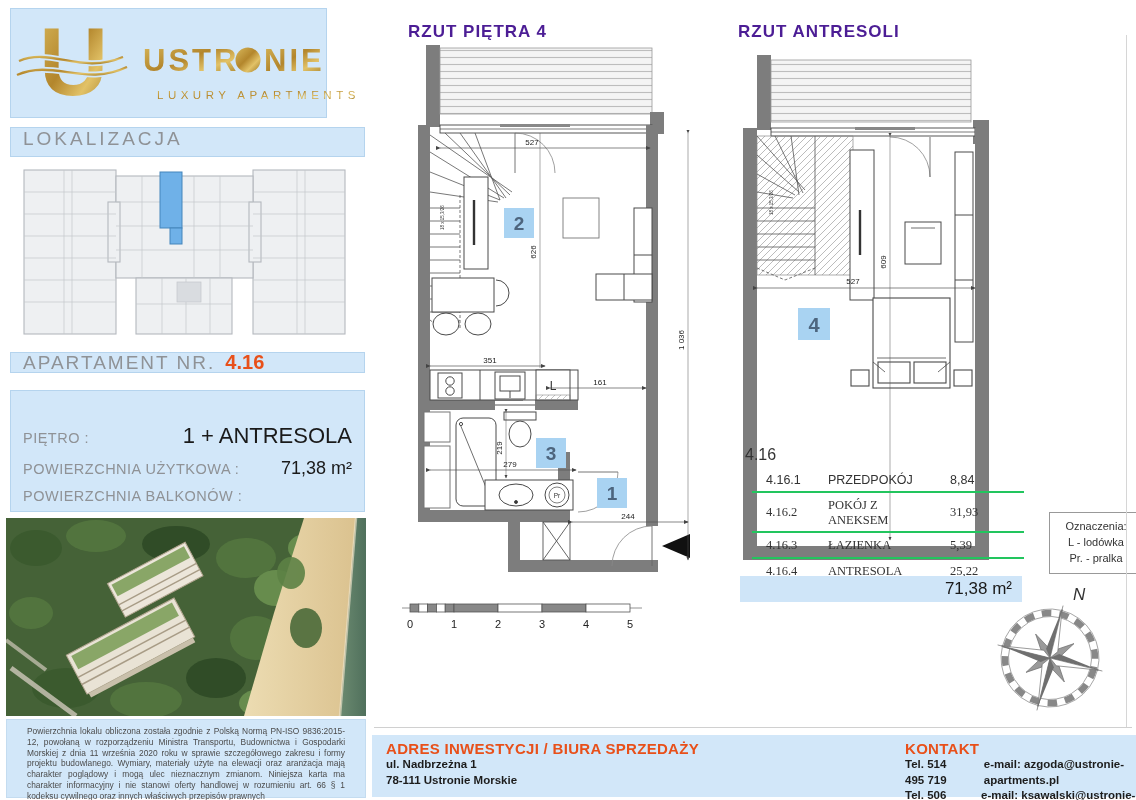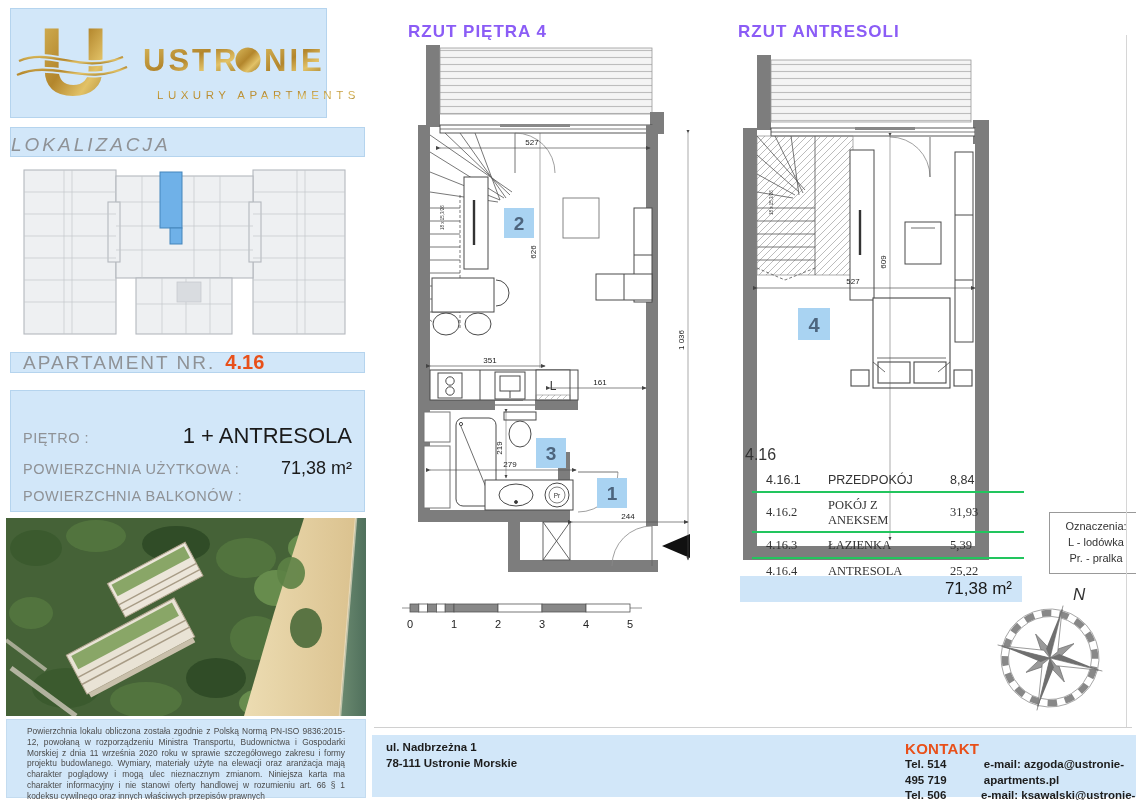--- a/index.html
+++ b/index.html
@@ -1,20 +1,20 @@
 <!DOCTYPE html>
 <html><head>
 <meta charset="utf-8">
 <style>
   html,body{margin:0;padding:0;background:#fff;width:1136px;height:800px;
     font-family:"Liberation Sans", sans-serif; position:relative; overflow:hidden;}
   .abs{position:absolute;}
   .panel{background:#d2e7f9;border:1px solid #b5d4ee;box-sizing:border-box;}
   .graybar-text{color:#8f9296;letter-spacing:3px;font-size:19px;}
-  .plan-title{color:#8b5cf6;font-weight:bold;font-size:17px;letter-spacing:1px;}
+  .plan-title{color:#4c1d95;font-weight:bold;font-size:17px;letter-spacing:1px;}
   .lbl{color:#8f9296;font-size:14.5px;letter-spacing:0.5px;}
   .val{color:#1a1a1a;}
   .orange{color:#e8501a;}
   .legal{font-size:8.4px;line-height:1.28;color:#4b4b4b;text-align:justify;padding:6px 20px;}
   .tbl{width:272px;font-size:12.5px;color:#333;}
   .tbl-row{display:grid;grid-template-columns:62px 122px 72px;align-items:center;padding:5px 0 4px 14px;}
   .tbl-row + .tbl-row{border-top:2px solid #22c55e;font-family:Liberation Serif, serif;}
   .tbl-name{text-transform:uppercase;line-height:1.15;}
   .total-bar{background:#cfe5f8;height:26px;display:flex;align-items:center;justify-content:flex-end;
     padding-right:10px;font-size:17px;color:#1a1a1a;}
@@ -44,21 +44,21 @@
     <path d="M8,52 C40,38 70,66 112,48" stroke="url(#gg)" stroke-width="2.4" fill="none"></path>
     <path d="M6,66 C42,50 74,78 116,58" stroke="#d2e7f9" stroke-width="6" fill="none"></path>
     <path d="M6,66 C42,50 74,78 116,58" stroke="url(#gg)" stroke-width="2.4" fill="none"></path>
     <text x="132" y="62" font-size="31" font-weight="bold" letter-spacing="3" fill="url(#gg)">USTR</text>
     <circle cx="237" cy="51" r="12.5" fill="url(#gg)"></circle>
     <text x="253" y="62" font-size="31" font-weight="bold" letter-spacing="3" fill="url(#gg)">NIE</text>
     <text x="146" y="90" font-size="11.5" letter-spacing="4.5" fill="url(#gg)">LUXURY APARTMENTS</text>
   </svg>
 </div>
 
-<div class="abs panel" style="left:10px;top:127px;width:355px;height:30px;display:flex;align-items:flex-end;font-style:italic;">
+<div class="abs panel" style="left:10px;top:127px;width:355px;height:30px;display:flex;align-items:flex-start;padding-left:12px;">
   <span class="graybar-text">LOKALIZACJA</span>
 </div>
 
 <div class="abs" style="left:12px;top:162px;width:345px;height:182px;">
   <svg width="345" height="182" viewBox="0 0 345 182">
     <g fill="#eef0f2" stroke="#b4b8be" stroke-width="1.1">
       <rect x="12" y="8" width="92" height="164"></rect>
       <rect x="241" y="8" width="92" height="164"></rect>
       <rect x="104" y="14" width="137" height="102"></rect>
       <rect x="124" y="116" width="96" height="56"></rect>
@@ -500,20 +500,21 @@
     <text x="78" y="16" font-size="17" font-style="italic" fill="#333" font-family="DejaVu Serif, serif">N</text>
   </svg>
 </div>
 
 <div class="abs vline" style="left:1126px;top:35px;height:692px;"></div>
 
 <div class="abs hline" style="left:374px;top:727px;width:758px;"></div>
 
 <div class="abs panel" style="left:372px;top:735px;width:764px;height:62px;border:none;">
   <div class="abs" style="left:14px;top:5px;">
+    <div class="f-title orange">ADRES INWESTYCJI / BIURA SPRZEDAŻY</div>
     <div class="f-body">ul. Nadbrzeżna 1</div>
     <div class="f-body">78-111 Ustronie Morskie</div>
   </div>
   <div class="abs" style="left:533px;top:5px;">
     <div class="f-title orange">KONTAKT</div>
     <div style="display:flex;gap:18px;">
       <span class="f-body">Tel. 514 495 719</span>
       <span class="f-body">e-mail: azgoda@ustronie-apartments.pl</span>
     </div>
     <div style="display:flex;gap:18px;">

